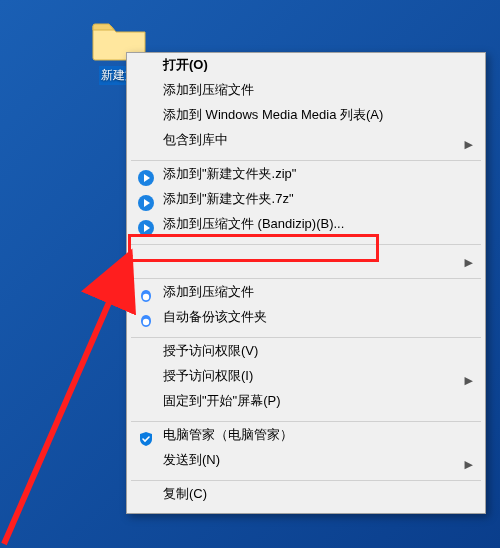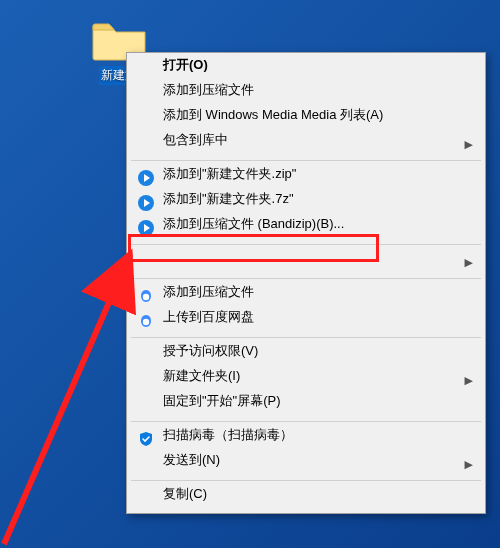--- a/index.html
+++ b/index.html
@@ -149,46 +149,46 @@
     </span>
     <span>添加到压缩文件</span>
   </div>
   <div class="menu-item">
     <span class="icon-slot">
       <svg width="16" height="16" viewBox="0 0 16 16">
           <path d="M8 2 C4 2 3 6 3 8 c0 3 2 6 5 6 s5-3 5-6 c0-2-1-6-5-6 Z" fill="#3b8bff"></path>
           <ellipse cx="8" cy="9" rx="3.2" ry="3.2" fill="#fff"></ellipse>
         </svg>
     </span>
-    <span>上传到百度网盘</span>
+    <span>自动备份该文件夹</span>
   </div>
 
   <div class="separator"></div>
 
   <div class="menu-item">
     <span>授予访问权限(V)</span>
   </div>
   <div class="menu-item">
-    <span>新建文件夹(I)</span>
+    <span>授予访问权限(I)</span>
     <span class="arrow">▶</span>
   </div>
   <div class="menu-item">
     <span>固定到"开始"屏幕(P)</span>
   </div>
 
   <div class="separator"></div>
 
   <div class="menu-item">
     <span class="icon-slot">
       <svg width="16" height="16" viewBox="0 0 16 16">
           <path d="M8 1 L14 3 v5 c0 4 -3 6 -6 7 C5 14 2 12 2 8 V3 Z" fill="#0a7be0"></path>
           <path d="M5 8 l2 2 4-4" stroke="#fff" stroke-width="1.6" fill="none" stroke-linecap="round"></path>
         </svg>
     </span>
-    <span>扫描病毒（扫描病毒）</span>
+    <span>电脑管家（电脑管家）</span>
   </div>
   <div class="menu-item">
     <span>发送到(N)</span>
     <span class="arrow">▶</span>
   </div>
 
   <div class="separator"></div>
 
   <div class="menu-item">
     <span>复制(C)</span>

